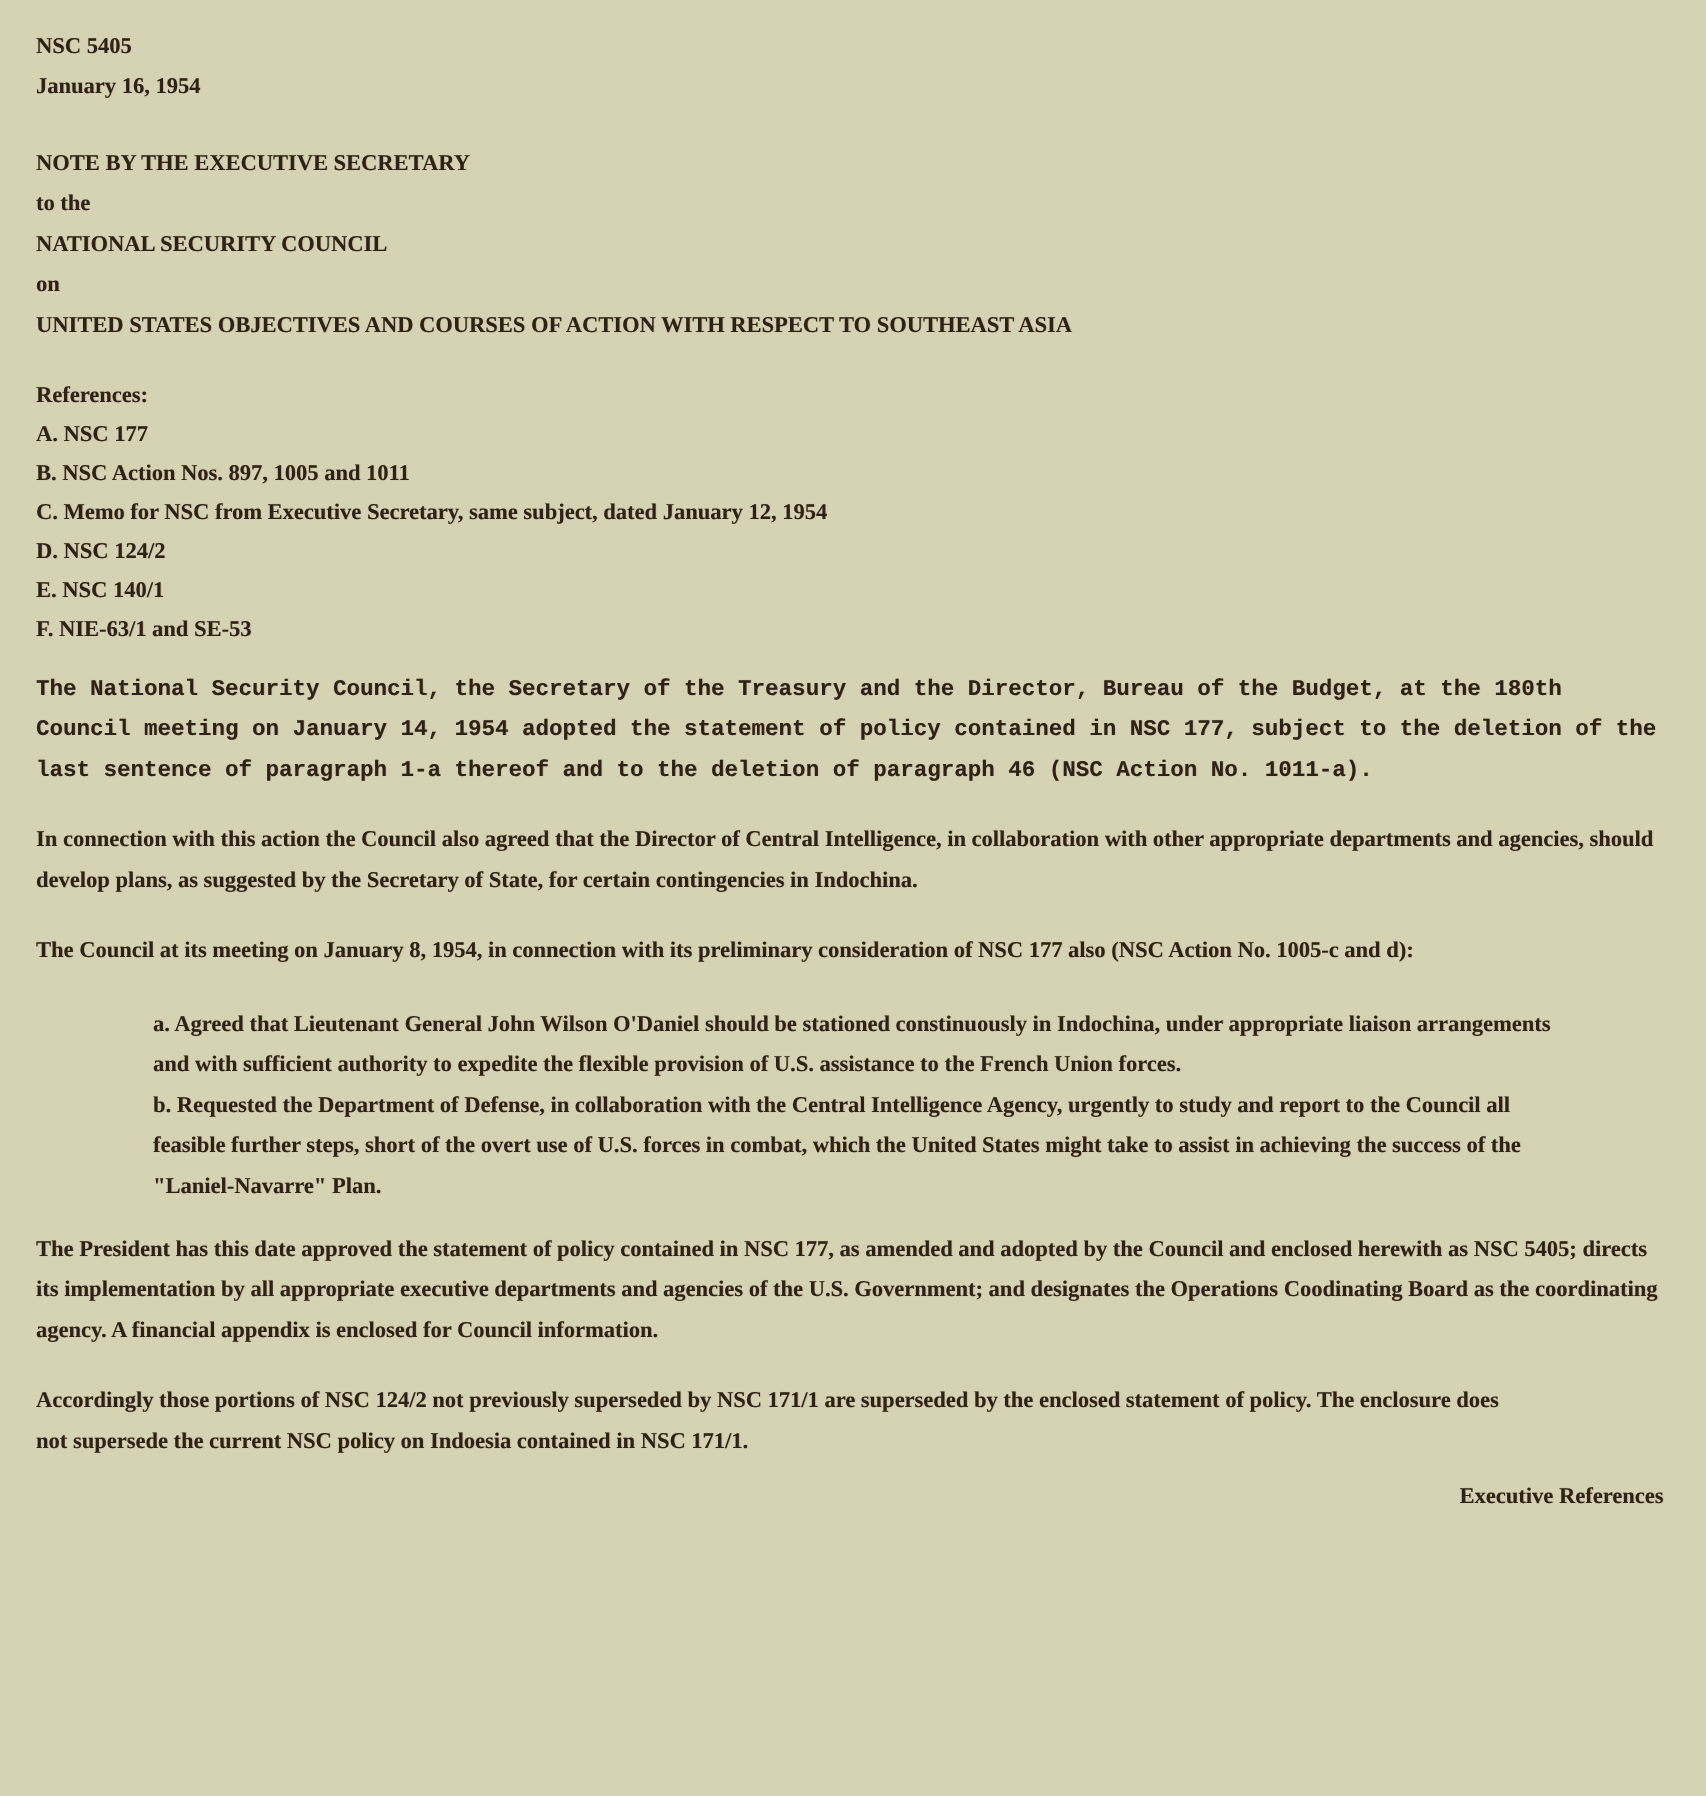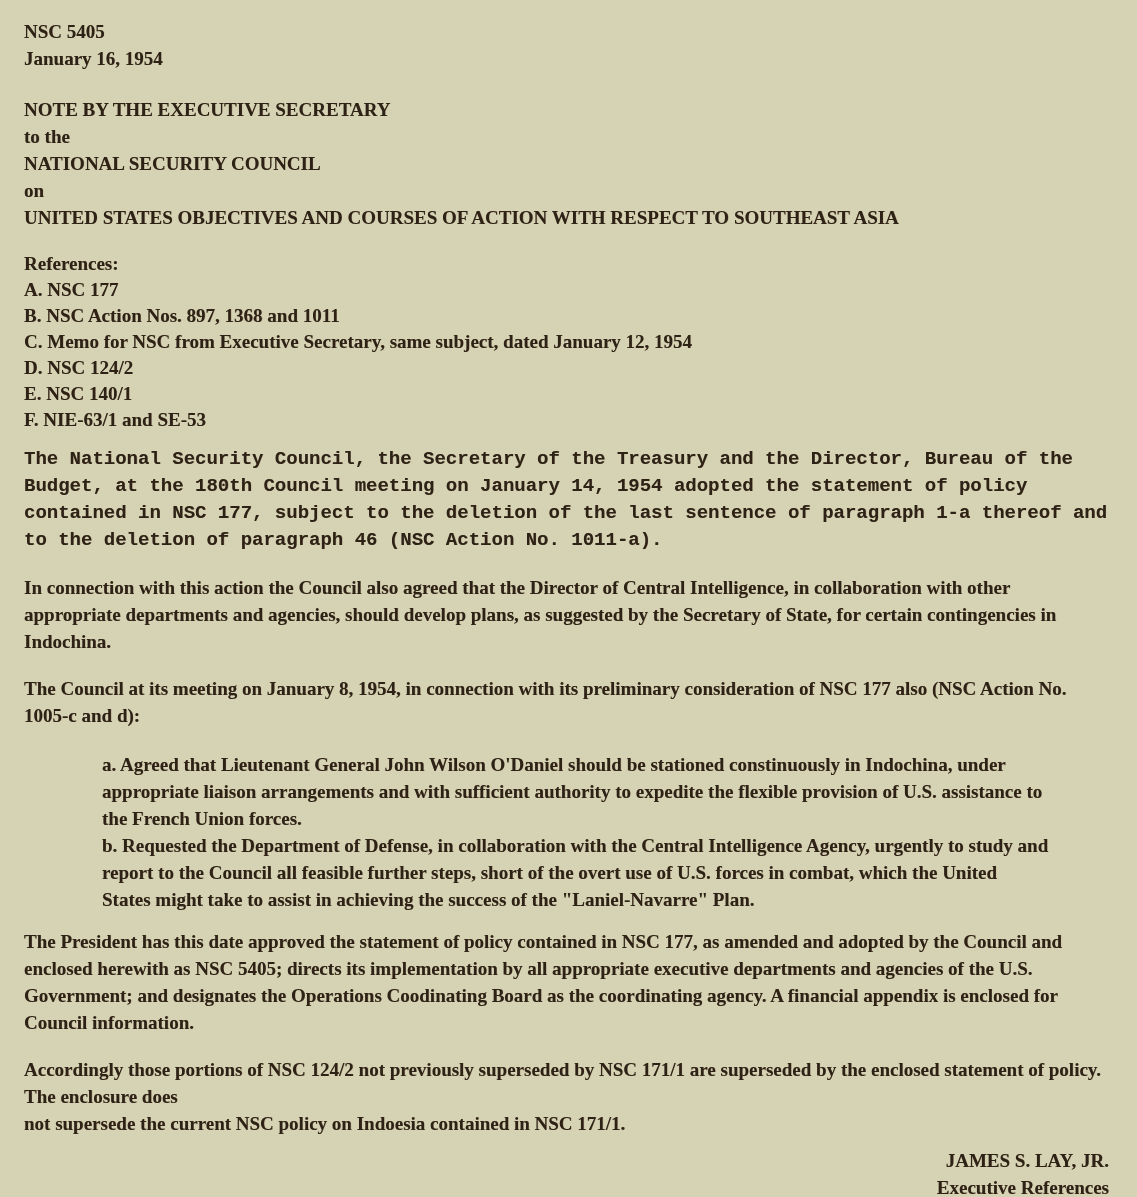--- a/index.html
+++ b/index.html
@@ -12,21 +12,21 @@
     background: #d6d3b4;
     overflow: hidden;
   }
   .doc {
     box-sizing: border-box;
     width: 1137px;
     height: 865px;
     padding: 18px 28px 0 24px;
     font-family: "Liberation Serif", "DejaVu Serif", serif;
     font-weight: 700;
-    font-size: 19px;
+    font-size: 15px;
     line-height: 27px;
     color: #2e2216;
     text-shadow: 0.3px 0.3px 0.6px rgba(80, 40, 15, 0.35);
   }
   .doc-number {
     text-align: left;
   }
   .date-line {
     text-align: left;
     margin-top: 0;
@@ -76,21 +76,21 @@
     <div>NOTE BY THE EXECUTIVE SECRETARY</div>
     <div>to the</div>
     <div>NATIONAL SECURITY COUNCIL</div>
     <div>on</div>
     <div>UNITED STATES OBJECTIVES AND COURSES OF ACTION WITH RESPECT TO SOUTHEAST ASIA</div>
   </div>
 
   <div class="references">
     <div>References:</div>
     <div>A. NSC 177</div>
-    <div>B. NSC Action Nos. 897, 1368 and 1011</div>
+    <div>B. NSC Action Nos. 897, 1005 and 1011</div>
     <div>C. Memo for NSC from Executive Secretary, same subject, dated January 12, 1954</div>
     <div>D. NSC 124/2</div>
     <div>E. NSC 140/1</div>
     <div>F. NIE-63/1 and SE-53</div>
   </div>
 
   <p class="para para-first">The National Security Council, the Secretary of the Treasury and the Director, Bureau of the Budget, at the 180th Council meeting on January 14, 1954 adopted the statement of policy contained in NSC 177, subject to the deletion of the last sentence of paragraph 1-a thereof and to the deletion of paragraph 46 (NSC Action No. 1011-a).</p>
 
   <p class="para">In connection with this action the Council also agreed that the Director of Central Intelligence, in collaboration with other appropriate departments and agencies, should develop plans, as suggested by the Secretary of State, for certain contingencies in Indochina.</p>
 
@@ -102,17 +102,16 @@
   </div>
 
   <p class="para para-after-subs">The President has this date approved the statement of policy contained in NSC 177, as amended and adopted by the Council and enclosed herewith as NSC 5405; directs its implementation by all appropriate executive departments and agencies of the U.S. Government; and designates the Operations Coodinating Board as the coordinating agency. A financial appendix is enclosed for Council information.</p>
 
   <p class="para">
     <span>Accordingly those portions of NSC 124/2 not previously superseded by NSC 171/1 are superseded by the enclosed statement of policy. The enclosure does</span><br>
     <span>not supersede the current NSC policy on Indoesia contained in NSC 171/1.</span>
   </p>
 
   <div class="signature">
-    <div>JAMES S. LAY, JR.</div>
     <div>Executive References</div>
   </div>
 
 </div>
 
 </body></html>

